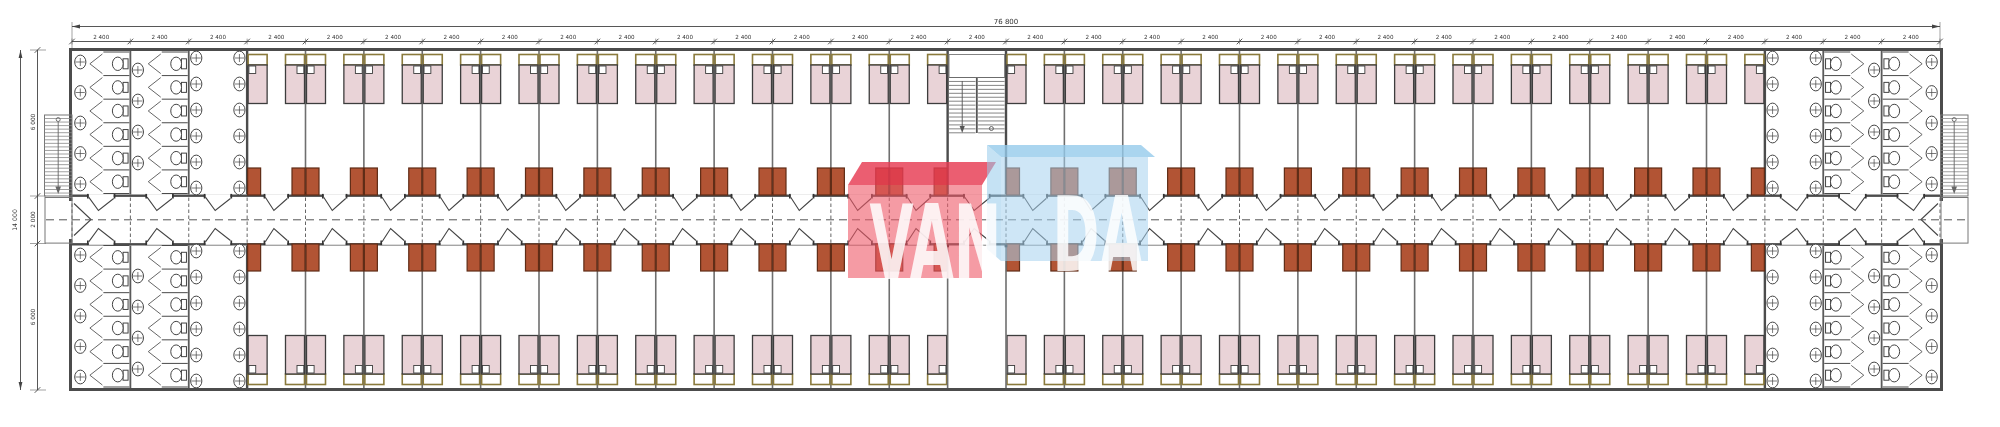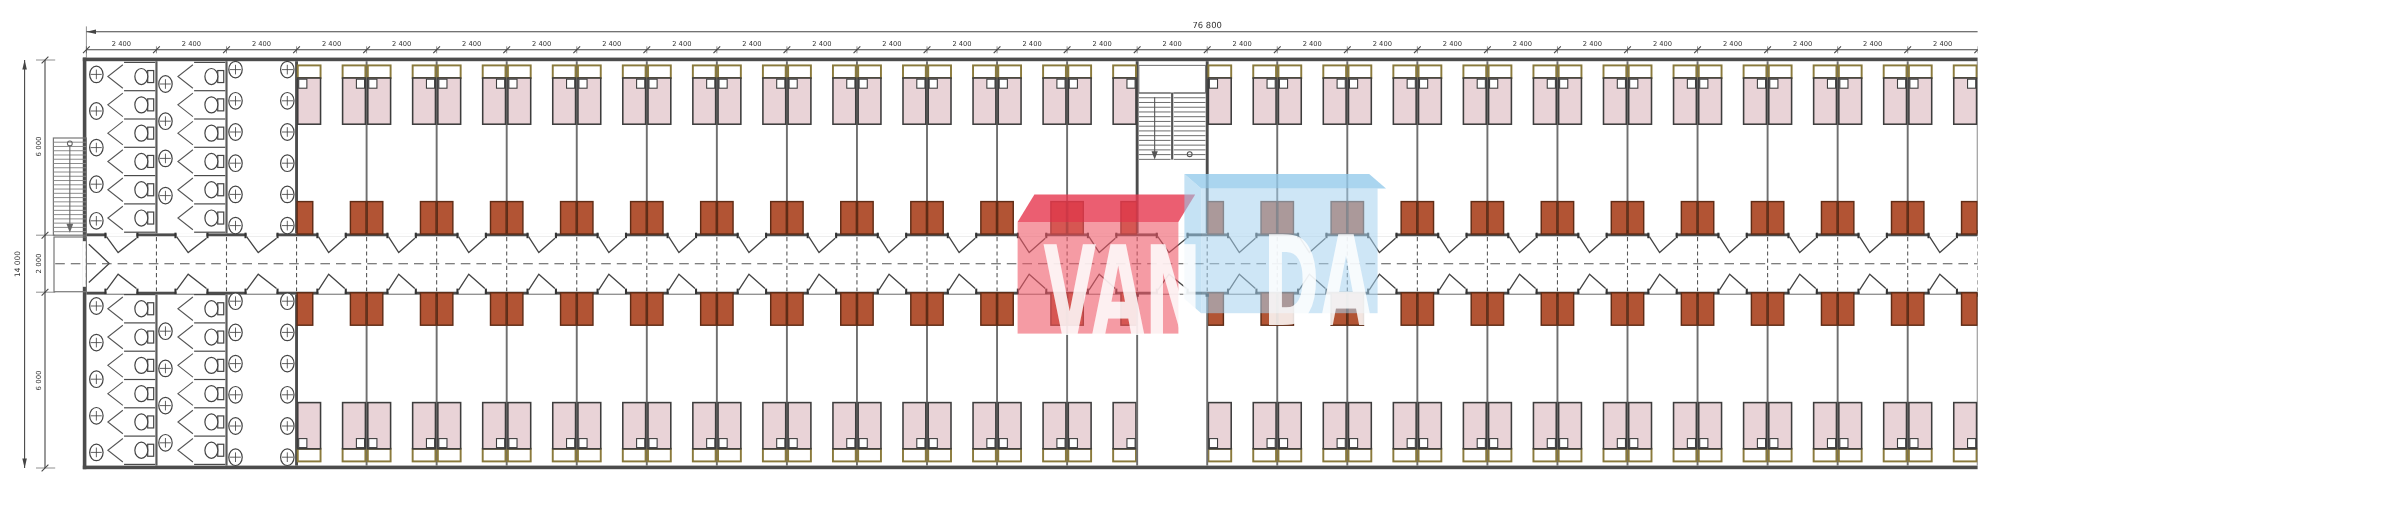--- a/index.html
+++ b/index.html
@@ -1,16 +1,16 @@
 <!DOCTYPE html>
 <html><head>
 <meta charset="utf-8">
 <style>
   html,body{margin:0;padding:0;background:#ffffff;}
-  #stage{position:relative;width:1648px;height:427px;background:#ffffff;overflow:hidden;}
+  #stage{position:relative;width:2000px;height:427px;background:#ffffff;overflow:hidden;}
   svg{display:block;}
   svg text{font-family:"DejaVu Sans","Liberation Sans",sans-serif;}
   .wm-text{font-weight:bold;}
 </style>
 </head>
 <body>
 
 <div id="stage">
     <svg width="2000" height="427" viewBox="0 0 2000 427">
       <g>

